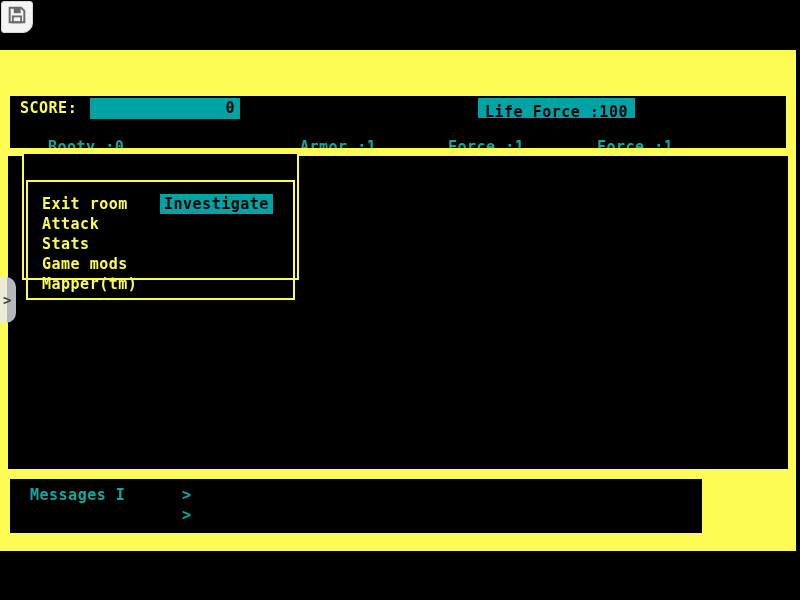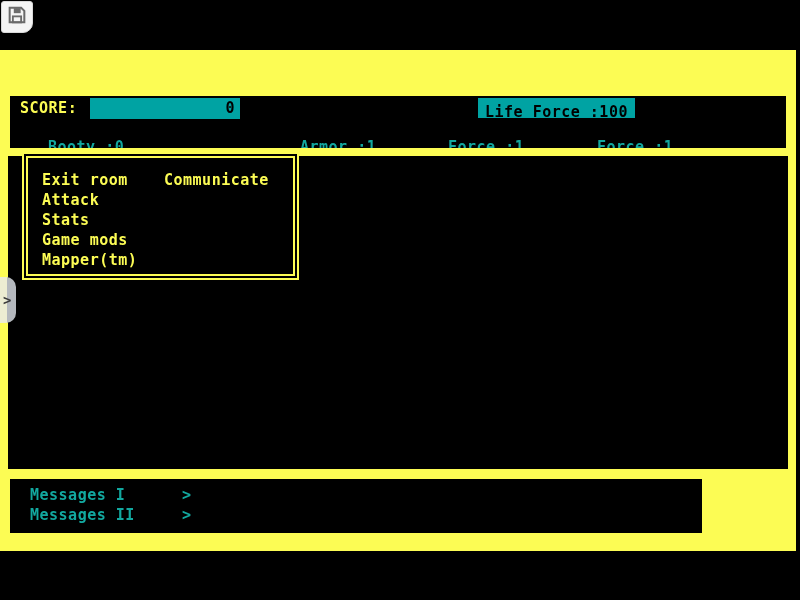--- a/index.html
+++ b/index.html
@@ -61,20 +61,21 @@
     background:#000;border:8px solid var(--yellow);
   }
   
   .menu-box{
     position:absolute;left:22px;top:152px;width:277px;height:128px;
     border:2px solid var(--yellow);padding:2px;background:#000;z-index:2;
   }
   .menu-inner{
     position:relative;width:100%;height:100%;
     border:2px solid var(--yellow);
+    margin-top:24px;
   }
   .menu-col{position:absolute;top:12px;color:var(--yellow)}
   .menu-col.left{left:14px}
   .menu-col.right{left:136px}
   .menu-item{height:20px;line-height:20px;white-space:nowrap;cursor:pointer}
   .menu-item.selected span{
     background:var(--teal);color:#000;padding:1px 4px;margin-left:-4px;
   }
   
   .side-tab{
@@ -132,34 +133,33 @@
 <div class="menu-box">
   <div class="menu-inner">
     <div class="menu-col left">
       <div class="menu-item"><span>Exit room</span></div>
       <div class="menu-item"><span>Attack</span></div>
       <div class="menu-item"><span>Stats</span></div>
       <div class="menu-item"><span>Game mods</span></div>
       <div class="menu-item"><span>Mapper(tm)</span></div>
     </div>
     <div class="menu-col right">
-      <div class="menu-item"><span>Communicate</span></div>
+      <div class="menu-item selected"><span>Investigate</span></div>
     </div>
   </div>
 </div>
 
 <div class="side-tab">
   <span>&gt;</span>
 </div>
 
 <div class="messages-panel">
   <div class="messages-inner">
     <div class="msg-row one">
       <span class="msg-label">Messages I</span>
       <span class="msg-prompt">&gt;</span>
       <span class="msg-text"></span>
     </div>
     <div class="msg-row two">
-      <span class="msg-label">Messages II</span>
       <span class="msg-prompt">&gt;</span>
     </div>
   </div>
 </div>
 
 </body></html>

